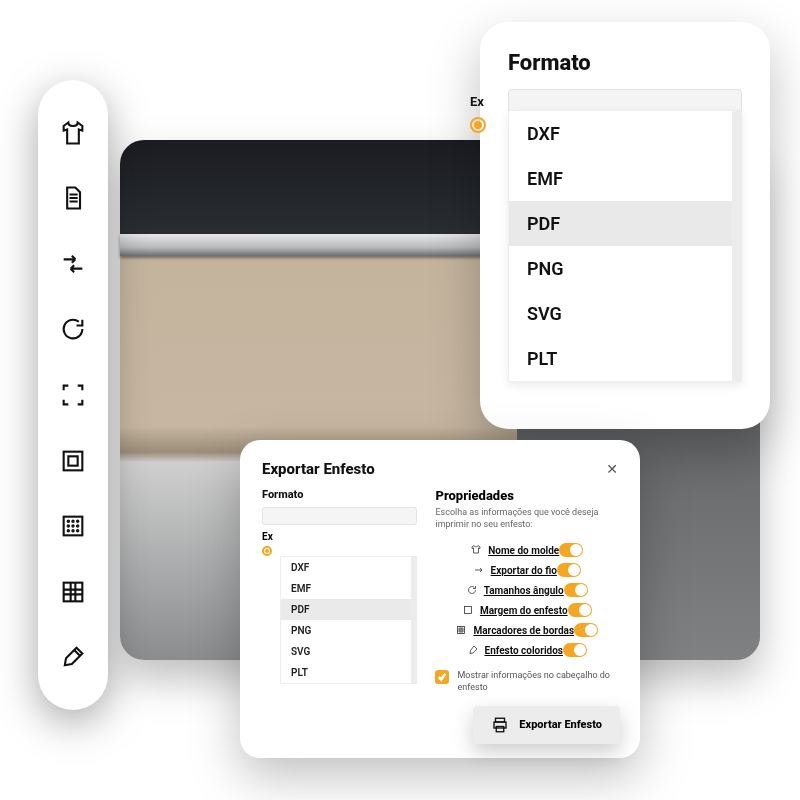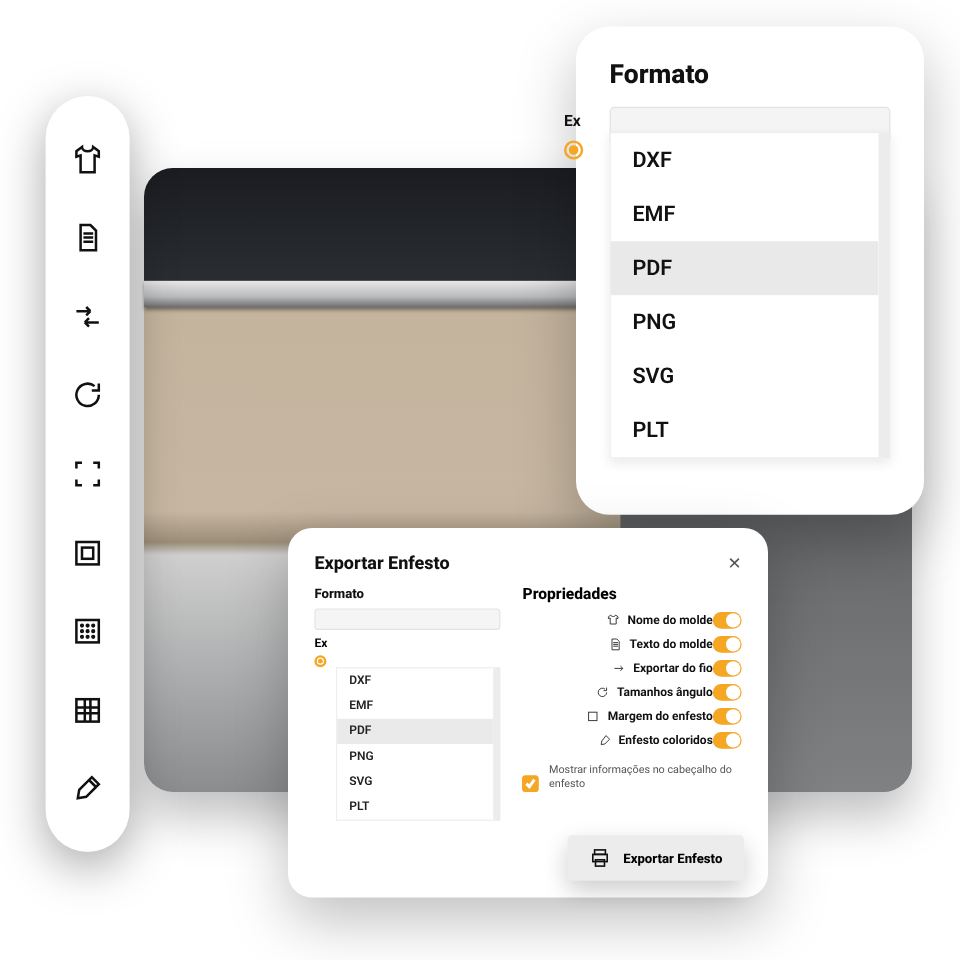--- a/index.html
+++ b/index.html
@@ -169,37 +169,38 @@
     margin-top: -40px;
     position: relative;
     z-index: 2;
   }
   .mini-item { padding: 5px 10px; font-size: 10px; font-weight:600; color:#222; cursor:pointer; }
   .mini-item.selected { background: #eaeaea; }
 
   .props-title { font-weight: 800; font-size: 13px; margin-bottom: 4px; }
   .props-sub { font-size: 9px; color: #666; margin-bottom: 10px; line-height: 1.3; }
   .prop-row {
-    display: flex; align-items: center; justify-content: flex-end;
+    display: flex; align-items: center; justify-content: center;
     padding: 3px 0;
+    text-decoration: underline;
   }
   .prop-left { display: flex; align-items: center; gap: 6px; }
   .prop-icon { width: 12px; height: 12px; display:inline-flex; align-items:center; justify-content:center; }
   .prop-icon svg { width:12px; height:12px; stroke:#333; fill:none; stroke-width:1.6; }
   .prop-label { font-size: 10px; font-weight: 700; color: #111; }
   .toggle {
     width: 24px; height: 14px; border-radius: 8px; background: #f5a623;
     position: relative; cursor: pointer;
   }
   .toggle::after {
     content:""; position:absolute; right:1px; top:1px; width:12px; height:12px;
     background:#fff; border-radius:50%;
   }
 
-  .header-check-row { display:flex; align-items:flex-end; gap:8px; margin-top:10px; }
+  .header-check-row { display:flex; align-items:flex-start; gap:8px; margin-top:10px; }
   .header-check {
     width:14px; height:14px; border-radius:3px; background:#f5a623;
     display:flex; align-items:center; justify-content:center; flex-shrink:0;
   }
   .header-check svg { width:10px; height:10px; stroke:#fff; stroke-width:3; fill:none; }
   .header-check-label { font-size:9px; color:#555; line-height:1.3; }
 
   .export-btn {
     position: absolute;
     right: 20px;
@@ -321,41 +322,30 @@
           <div class="mini-item">DXF</div>
           <div class="mini-item">EMF</div>
           <div class="mini-item selected">PDF</div>
           <div class="mini-item">PNG</div>
           <div class="mini-item">SVG</div>
           <div class="mini-item">PLT</div>
         </div>
     </div>
     <div class="col-right">
       <div class="props-title">Propriedades</div>
+      <div class="props-sub">Escolha as informações que você deseja imprimir no seu enfesto:</div>
       <div id="props-list">
           <div class="prop-row">
             <div class="prop-left">
               <span class="prop-icon">
                 <svg viewBox="0 0 24 24">
                   <path d="M8 3l-4 3v3l3-1v10h10V8l3 1V6l-4-3c0 1.5-2 2.5-4 2.5S8 4.5 8 3z"></path>
                 </svg>
               </span>
               <span class="prop-label">Nome do molde</span>
-            </div>
-            <div class="toggle"></div>
-          </div>
-          <div class="prop-row">
-            <div class="prop-left">
-              <span class="prop-icon">
-                <svg viewBox="0 0 24 24">
-                  <path d="M6 3h8l4 4v14H6z"></path>
-                  <path d="M8 9h8M8 12h8M8 15h8"></path>
-                </svg>
-              </span>
-              <span class="prop-label">Texto do molde</span>
             </div>
             <div class="toggle"></div>
           </div>
           <div class="prop-row">
             <div class="prop-left">
               <span class="prop-icon">
                 <svg viewBox="0 0 24 24">
                   <path d="M4 12h14m0 0-4-4m4 4-4 4"></path>
                 </svg>
               </span>
@@ -376,20 +366,32 @@
             <div class="toggle"></div>
           </div>
           <div class="prop-row">
             <div class="prop-left">
               <span class="prop-icon">
                 <svg viewBox="0 0 24 24">
                   <rect x="5" y="5" width="14" height="14"></rect>
                 </svg>
               </span>
               <span class="prop-label">Margem do enfesto</span>
+            </div>
+            <div class="toggle"></div>
+          </div>
+          <div class="prop-row">
+            <div class="prop-left">
+              <span class="prop-icon">
+                <svg viewBox="0 0 24 24">
+                  <rect x="5" y="5" width="14" height="14"></rect>
+                  <path d="M5 10h14M5 14h14M10 5v14M14 5v14"></path>
+                </svg>
+              </span>
+              <span class="prop-label">Marcadores de bordas</span>
             </div>
             <div class="toggle"></div>
           </div>
           <div class="prop-row">
             <div class="prop-left">
               <span class="prop-icon">
                 <svg viewBox="0 0 24 24">
                   <path d="M14 4l6 6-8 8-6 1 1-6z"></path>
                 </svg>
               </span>

